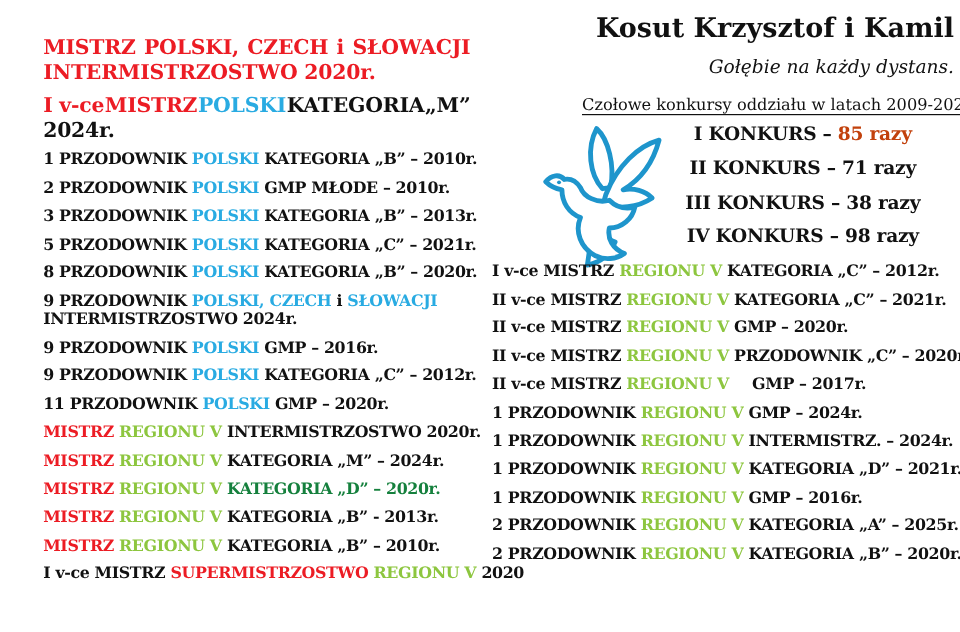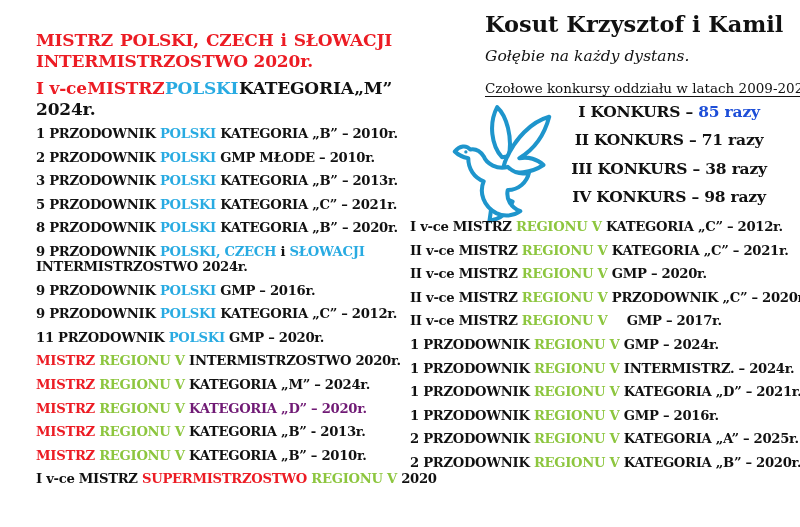--- a/index.html
+++ b/index.html
@@ -18,21 +18,21 @@
   .words{display:flex;justify-content:space-between;}
   .words span{white-space:nowrap;}
   .hline{white-space:nowrap;}
   .items{margin-top:7px;}
   .item-line{
     font-weight:bold;font-size:13.2px;line-height:15.1px;
     margin-bottom:8.5px;white-space:nowrap;letter-spacing:-0.3px;
   }
 
   
-  .r-header{position:absolute;left:485px;top:10px;width:310px;text-align:left;}
+  .r-header{position:absolute;left:485px;top:10px;width:310px;text-align:right;}
   .r-title{font-weight:bold;font-size:22.5px;line-height:28px;white-space:nowrap;}
   .r-sub{font-style:italic;font-size:15.5px;line-height:20px;margin-top:8px;white-space:nowrap;}
   .r-contest{
     font-size:13.5px;line-height:17px;margin-top:14px;
     text-decoration:underline;text-underline-offset:3px;white-space:nowrap;
   }
   .dove{position:absolute;left:449px;top:101px;width:106px;height:126px;}
   .dove svg{width:100%;height:100%;}
   .konkurs{position:absolute;left:558px;top:104px;width:222px;text-align:center;}
   .k-line{
@@ -76,21 +76,21 @@
         <div class="item-line"><span style="color: rgb(17, 17, 17);">2 PRZODOWNIK </span><span style="color: rgb(41, 171, 226);">POLSKI</span><span style="color: rgb(17, 17, 17);"> GMP MŁODE – 2010r.</span></div>
         <div class="item-line"><span style="color: rgb(17, 17, 17);">3 PRZODOWNIK </span><span style="color: rgb(41, 171, 226);">POLSKI</span><span style="color: rgb(17, 17, 17);"> KATEGORIA „B” – 2013r.</span></div>
         <div class="item-line"><span style="color: rgb(17, 17, 17);">5 PRZODOWNIK </span><span style="color: rgb(41, 171, 226);">POLSKI</span><span style="color: rgb(17, 17, 17);"> KATEGORIA „C” – 2021r.</span></div>
         <div class="item-line"><span style="color: rgb(17, 17, 17);">8 PRZODOWNIK </span><span style="color: rgb(41, 171, 226);">POLSKI</span><span style="color: rgb(17, 17, 17);"> KATEGORIA „B” – 2020r.</span></div>
         <div class="item-line"><span style="color: rgb(17, 17, 17);">9 PRZODOWNIK </span><span style="color: rgb(41, 171, 226);">POLSKI,</span><span style="color: rgb(17, 17, 17);"> </span><span style="color: rgb(41, 171, 226);">CZECH</span><span style="color: rgb(17, 17, 17);"> i </span><span style="color: rgb(41, 171, 226);">SŁOWACJI</span><br><span style="color: rgb(17, 17, 17);">INTERMISTRZOSTWO 2024r.</span></div>
         <div class="item-line"><span style="color: rgb(17, 17, 17);">9 PRZODOWNIK </span><span style="color: rgb(41, 171, 226);">POLSKI</span><span style="color: rgb(17, 17, 17);"> GMP – 2016r.</span></div>
         <div class="item-line"><span style="color: rgb(17, 17, 17);">9 PRZODOWNIK </span><span style="color: rgb(41, 171, 226);">POLSKI</span><span style="color: rgb(17, 17, 17);"> KATEGORIA „C” – 2012r.</span></div>
         <div class="item-line"><span style="color: rgb(17, 17, 17);">11 PRZODOWNIK </span><span style="color: rgb(41, 171, 226);">POLSKI</span><span style="color: rgb(17, 17, 17);"> GMP – 2020r.</span></div>
         <div class="item-line"><span style="color: rgb(236, 28, 36);">MISTRZ </span><span style="color: rgb(141, 198, 63);">REGIONU V</span><span style="color: rgb(17, 17, 17);"> INTERMISTRZOSTWO 2020r.</span></div>
         <div class="item-line"><span style="color: rgb(236, 28, 36);">MISTRZ </span><span style="color: rgb(141, 198, 63);">REGIONU V</span><span style="color: rgb(17, 17, 17);"> KATEGORIA „M” – 2024r.</span></div>
-        <div class="item-line"><span style="color: rgb(236, 28, 36);">MISTRZ </span><span style="color: rgb(141, 198, 63);">REGIONU V</span><span style="color: #701a75;"> KATEGORIA „D” – 2020r.</span></div>
+        <div class="item-line"><span style="color: rgb(236, 28, 36);">MISTRZ </span><span style="color: rgb(141, 198, 63);">REGIONU V</span><span style="color: #15803d;"> KATEGORIA „D” – 2020r.</span></div>
         <div class="item-line"><span style="color: rgb(236, 28, 36);">MISTRZ </span><span style="color: rgb(141, 198, 63);">REGIONU V</span><span style="color: rgb(17, 17, 17);"> KATEGORIA „B” - 2013r.</span></div>
         <div class="item-line"><span style="color: rgb(236, 28, 36);">MISTRZ </span><span style="color: rgb(141, 198, 63);">REGIONU V</span><span style="color: rgb(17, 17, 17);"> KATEGORIA „B” – 2010r.</span></div>
         <div class="item-line"><span style="color: rgb(17, 17, 17);">I v-ce MISTRZ </span><span style="color: rgb(236, 28, 36);">SUPERMISTRZOSTWO</span><span style="color: rgb(17, 17, 17);"> </span><span style="color: rgb(141, 198, 63);">REGIONU V</span><span style="color: rgb(17, 17, 17);"> 2020</span></div>
       </div>
   </div>
 
   <div class="r-header">
     <div class="r-title">Kosut Krzysztof i Kamil</div>
     <div class="r-sub">Gołębie na każdy dystans.</div>
     <div class="r-contest">Czołowe konkursy oddziału w latach 2009-2025:</div>
@@ -106,21 +106,21 @@
 
         <path d="M46 96 L42 124 C53 122 62 115 66 104 Z"></path>
 
         <path d="M22 50 C18 45 11 46 6 52 C10 56 15 58 20 59 C20 70 26 79 36 83 C31 95 36 109 49 116 C57 120 67 119 74 114 C64 110 59 101 61 92 C72 92 81 84 83 74 C75 76 67 74 61 68 C50 71 39 65 36 57 C32 51 27 49 22 50 Z"></path>
       </g>
       <circle class="dove-fill" cx="17.5" cy="52.5" r="1.7" fill="#1e95cc"></circle>
     </svg>
   </div>
 
   <div class="konkurs">
-      <div class="k-line"><span style="color: rgb(17, 17, 17);">I KONKURS – </span><span style="color: #1d4ed8;">85 razy</span></div>
+      <div class="k-line"><span style="color: rgb(17, 17, 17);">I KONKURS – </span><span style="color: #c2410c;">85 razy</span></div>
       <div class="k-line"><span style="color: rgb(17, 17, 17);">II KONKURS – 71 razy</span></div>
       <div class="k-line"><span style="color: rgb(17, 17, 17);">III KONKURS – 38 razy</span></div>
       <div class="k-line"><span style="color: rgb(17, 17, 17);">IV KONKURS – 98 razy</span></div>
     </div>
 
   <div class="achv">
       <div class="a-line"><span style="color: rgb(17, 17, 17);">I v-ce MISTRZ </span><span style="color: rgb(141, 198, 63);">REGIONU V</span><span style="color: rgb(17, 17, 17);"> KATEGORIA „C” – 2012r.</span></div>
       <div class="a-line"><span style="color: rgb(17, 17, 17);">II v-ce MISTRZ </span><span style="color: rgb(141, 198, 63);">REGIONU V</span><span style="color: rgb(17, 17, 17);"> KATEGORIA „C” – 2021r.</span></div>
       <div class="a-line"><span style="color: rgb(17, 17, 17);">II v-ce MISTRZ </span><span style="color: rgb(141, 198, 63);">REGIONU V</span><span style="color: rgb(17, 17, 17);"> GMP – 2020r.</span></div>
       <div class="a-line"><span style="color: rgb(17, 17, 17);">II v-ce MISTRZ </span><span style="color: rgb(141, 198, 63);">REGIONU V</span><span style="color: rgb(17, 17, 17);"> PRZODOWNIK „C” – 2020r.</span></div>

